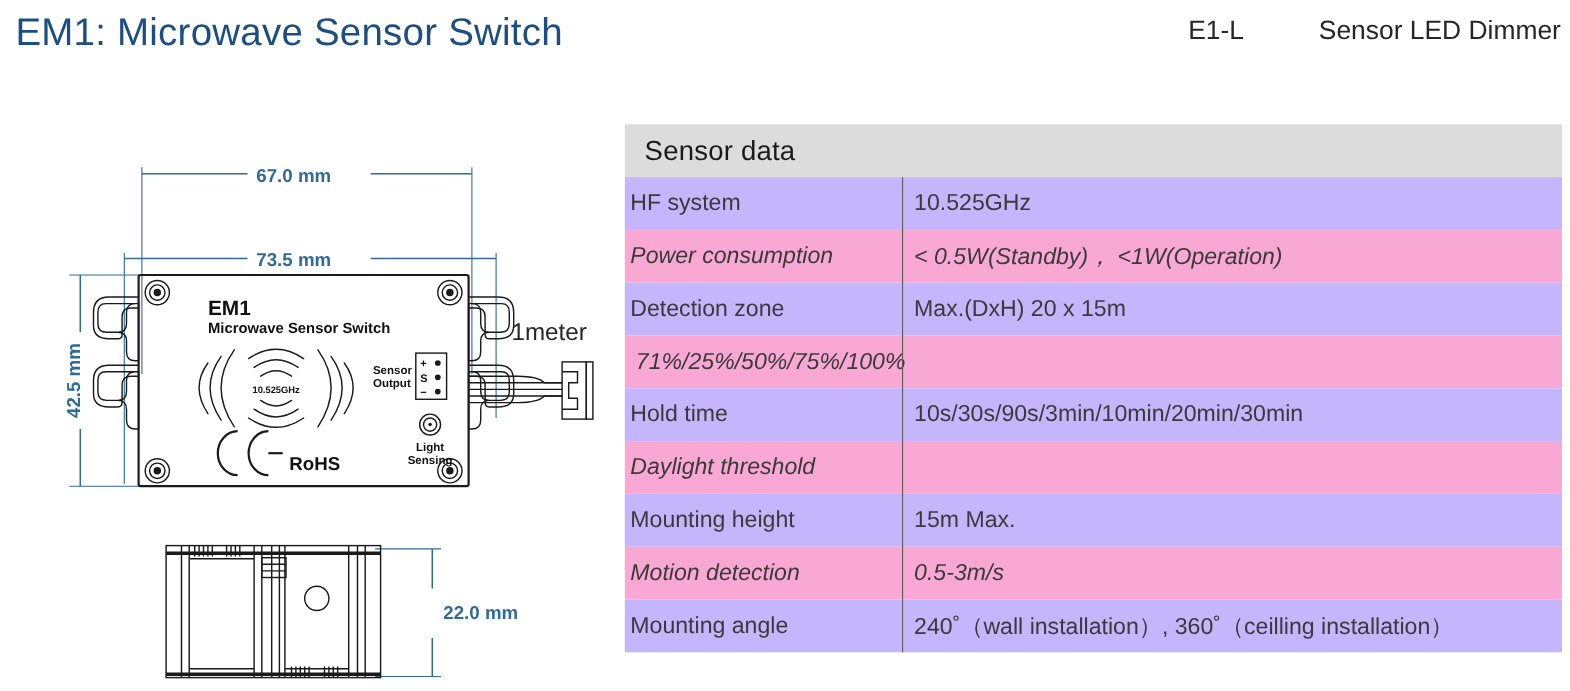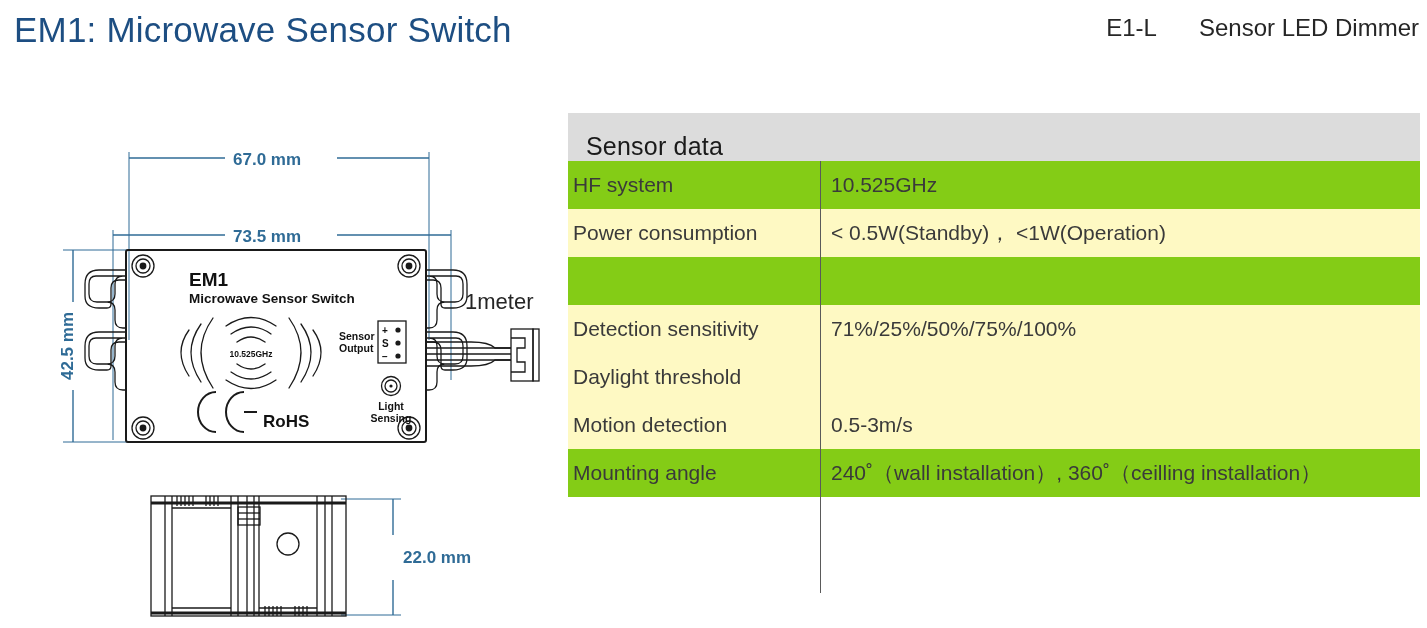--- a/index.html
+++ b/index.html
@@ -13,39 +13,39 @@
   
   #page-title{
     position:absolute;left:14px;top:10px;
     font-size:35px;font-weight:400;letter-spacing:.2px;
     color:#1d4e82;white-space:nowrap;
   }
   #header-right{
     position:absolute;right:8px;top:14px;
     font-size:24px;color:#262626;white-space:nowrap;
   }
-  #header-right .model{margin-right:42px;}
+  #header-right .model{margin-right:68px;}
 
   
   #spec-table{
     position:absolute;left:568px;top:113px;
     width:852px;
   }
   .spec-header{
-    height:48px;background:#dcdcdc;display:flex;align-items:flex-end;
+    height:48px;background:#dcdcdc;display:flex;align-items:center;
   }
   .spec-header-label{
     padding-left:18px;font-size:25px;color:#1a1a1a;font-weight:400;
     letter-spacing:.2px;
   }
   .spec-row{
     height:48px;display:flex;align-items:center;position:relative;
   }
-  .spec-row.alt{background:#84cc16;}
-  .spec-row.plain{background:#fef9c3;}
+  .spec-row.alt{background:#c4b5fd;}
+  .spec-row.plain{background:#f9a8d4;font-style:italic;}
   .spec-key{
     width:253px;flex:0 0 253px;padding-left:5px;box-sizing:border-box;
     font-size:21px;color:#3a3a3a;white-space:nowrap;
   }
   .spec-val{
     flex:1;padding-left:10px;box-sizing:border-box;
     font-size:21px;color:#3a3a3a;white-space:nowrap;
   }
   #spec-divider{
     position:absolute;left:820px;top:161px;width:1px;height:432px;
@@ -86,27 +86,36 @@
 
     <div class="spec-row alt">
       <div class="spec-key">HF system</div>
       <div class="spec-val">10.525GHz</div>
     </div>
     <div class="spec-row plain">
       <div class="spec-key">Power consumption</div>
       <div class="spec-val">&lt; 0.5W(Standby)， &lt;1W(Operation)</div>
     </div>
     <div class="spec-row alt">
+      <div class="spec-key">Detection zone</div>
+      <div class="spec-val">Max.(DxH)  20 x 15m</div>
     </div>
     <div class="spec-row plain">
-      <div class="spec-key">Detection sensitivity</div>
       <div class="spec-val">71%/25%/50%/75%/100%</div>
+    </div>
+    <div class="spec-row alt">
+      <div class="spec-key">Hold time</div>
+      <div class="spec-val">10s/30s/90s/3min/10min/20min/30min</div>
     </div>
     <div class="spec-row plain">
       <div class="spec-key">Daylight threshold</div>
+    </div>
+    <div class="spec-row alt">
+      <div class="spec-key">Mounting height</div>
+      <div class="spec-val">15m Max.</div>
     </div>
     <div class="spec-row plain">
       <div class="spec-key">Motion detection</div>
       <div class="spec-val">0.5-3m/s</div>
     </div>
     <div class="spec-row alt">
       <div class="spec-key">Mounting angle</div>
       <div class="spec-val">240˚（wall installation）, 360˚（ceilling installation）</div>
     </div>
   </div>

